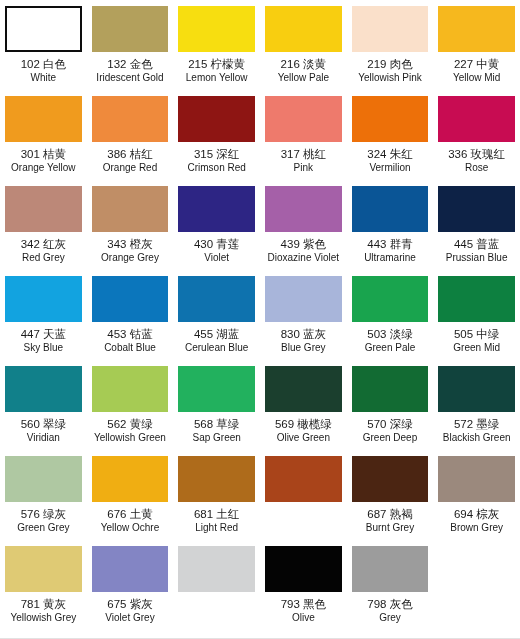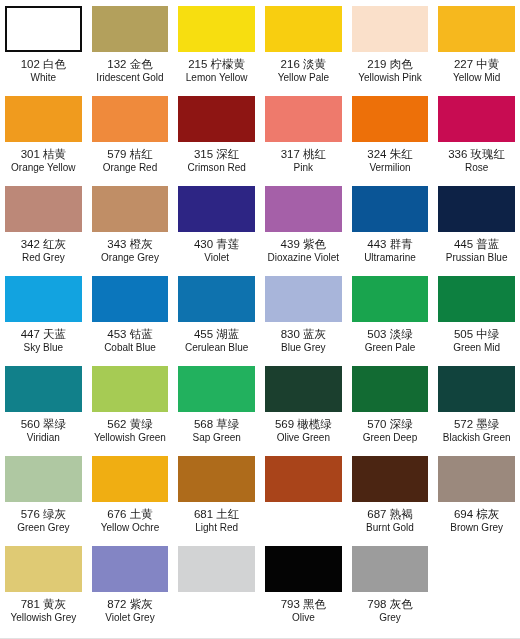--- a/index.html
+++ b/index.html
@@ -116,21 +116,21 @@
       <div class="swatch-cell">
         <div class="swatch-chip" style="background-color: rgb(240, 155, 30);"></div>
         <div class="swatch-labels">
           <div class="swatch-code-cn">301 桔黄</div>
           <div class="swatch-en">Orange Yellow</div>
         </div>
       </div>
       <div class="swatch-cell">
         <div class="swatch-chip" style="background-color: rgb(239, 138, 60);"></div>
         <div class="swatch-labels">
-          <div class="swatch-code-cn">579 桔红</div>
+          <div class="swatch-code-cn">386 桔红</div>
           <div class="swatch-en">Orange Red</div>
         </div>
       </div>
       <div class="swatch-cell">
         <div class="swatch-chip" style="background-color: rgb(142, 21, 19);"></div>
         <div class="swatch-labels">
           <div class="swatch-code-cn">315 深红</div>
           <div class="swatch-en">Crimson Red</div>
         </div>
       </div>
@@ -302,41 +302,41 @@
           <div class="swatch-en">Light Red</div>
         </div>
       </div>
       <div class="swatch-cell">
         <div class="swatch-chip" style="background-color: rgb(169, 68, 26);"></div>
       </div>
       <div class="swatch-cell">
         <div class="swatch-chip" style="background-color: rgb(75, 37, 18);"></div>
         <div class="swatch-labels">
           <div class="swatch-code-cn">687 熟褐</div>
-          <div class="swatch-en">Burnt Gold</div>
+          <div class="swatch-en">Burnt Grey</div>
         </div>
       </div>
       <div class="swatch-cell">
         <div class="swatch-chip" style="background-color: rgb(155, 137, 125);"></div>
         <div class="swatch-labels">
           <div class="swatch-code-cn">694 棕灰</div>
           <div class="swatch-en">Brown Grey</div>
         </div>
       </div>
       <div class="swatch-cell">
         <div class="swatch-chip" style="background-color: rgb(223, 202, 116);"></div>
         <div class="swatch-labels">
           <div class="swatch-code-cn">781 黄灰</div>
           <div class="swatch-en">Yellowish Grey</div>
         </div>
       </div>
       <div class="swatch-cell">
         <div class="swatch-chip" style="background-color: rgb(131, 133, 196);"></div>
         <div class="swatch-labels">
-          <div class="swatch-code-cn">872 紫灰</div>
+          <div class="swatch-code-cn">675 紫灰</div>
           <div class="swatch-en">Violet Grey</div>
         </div>
       </div>
       <div class="swatch-cell">
         <div class="swatch-chip" style="background-color: rgb(210, 211, 212);"></div>
       </div>
       <div class="swatch-cell">
         <div class="swatch-chip" style="background-color: rgb(4, 4, 4);"></div>
         <div class="swatch-labels">
           <div class="swatch-code-cn">793 黑色</div>

